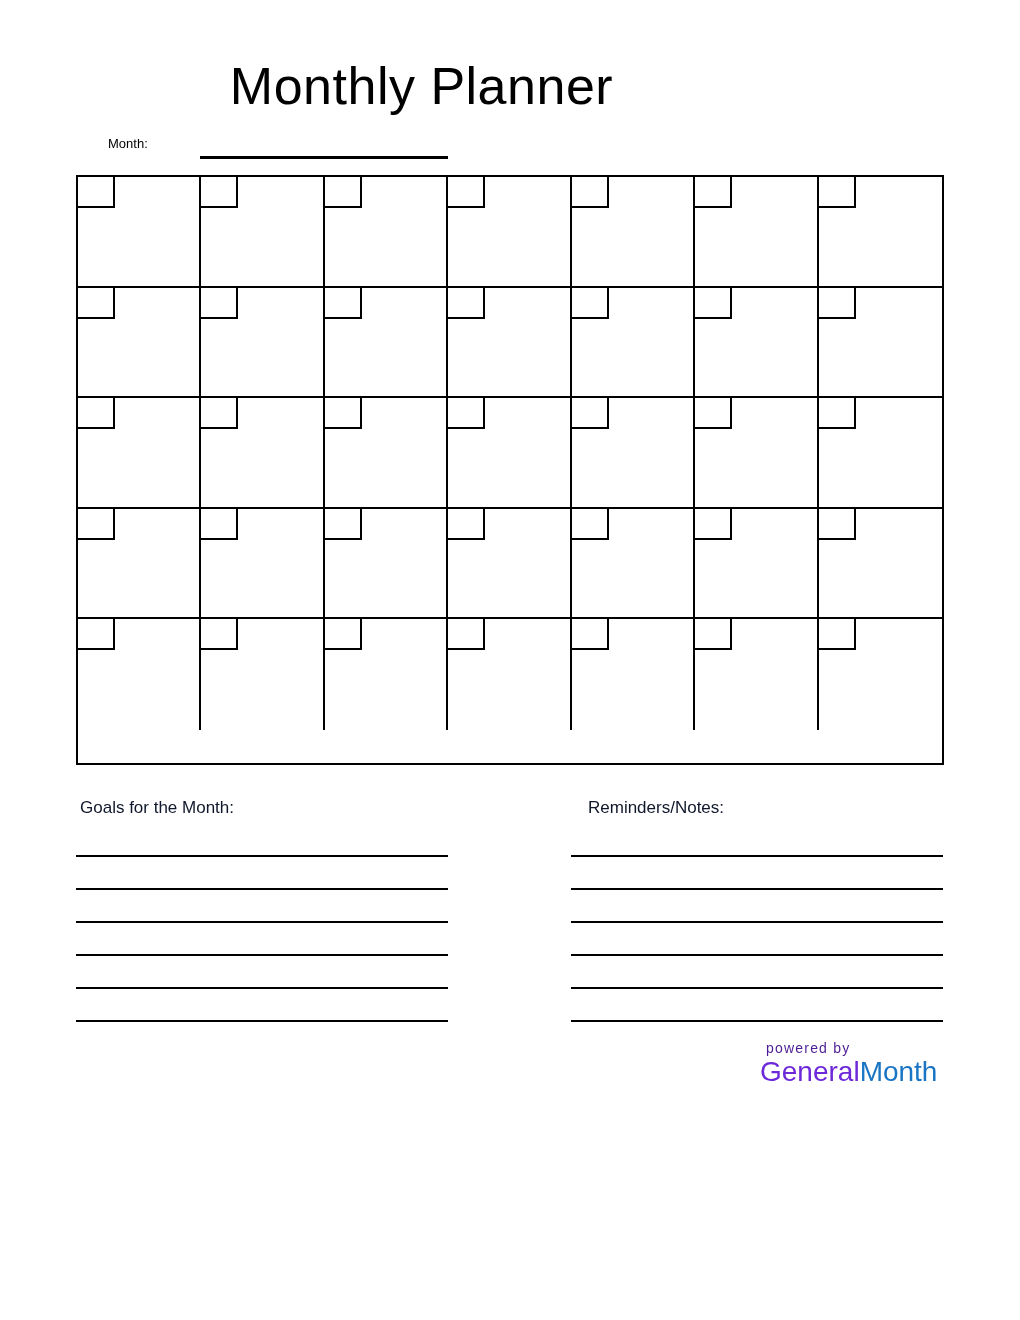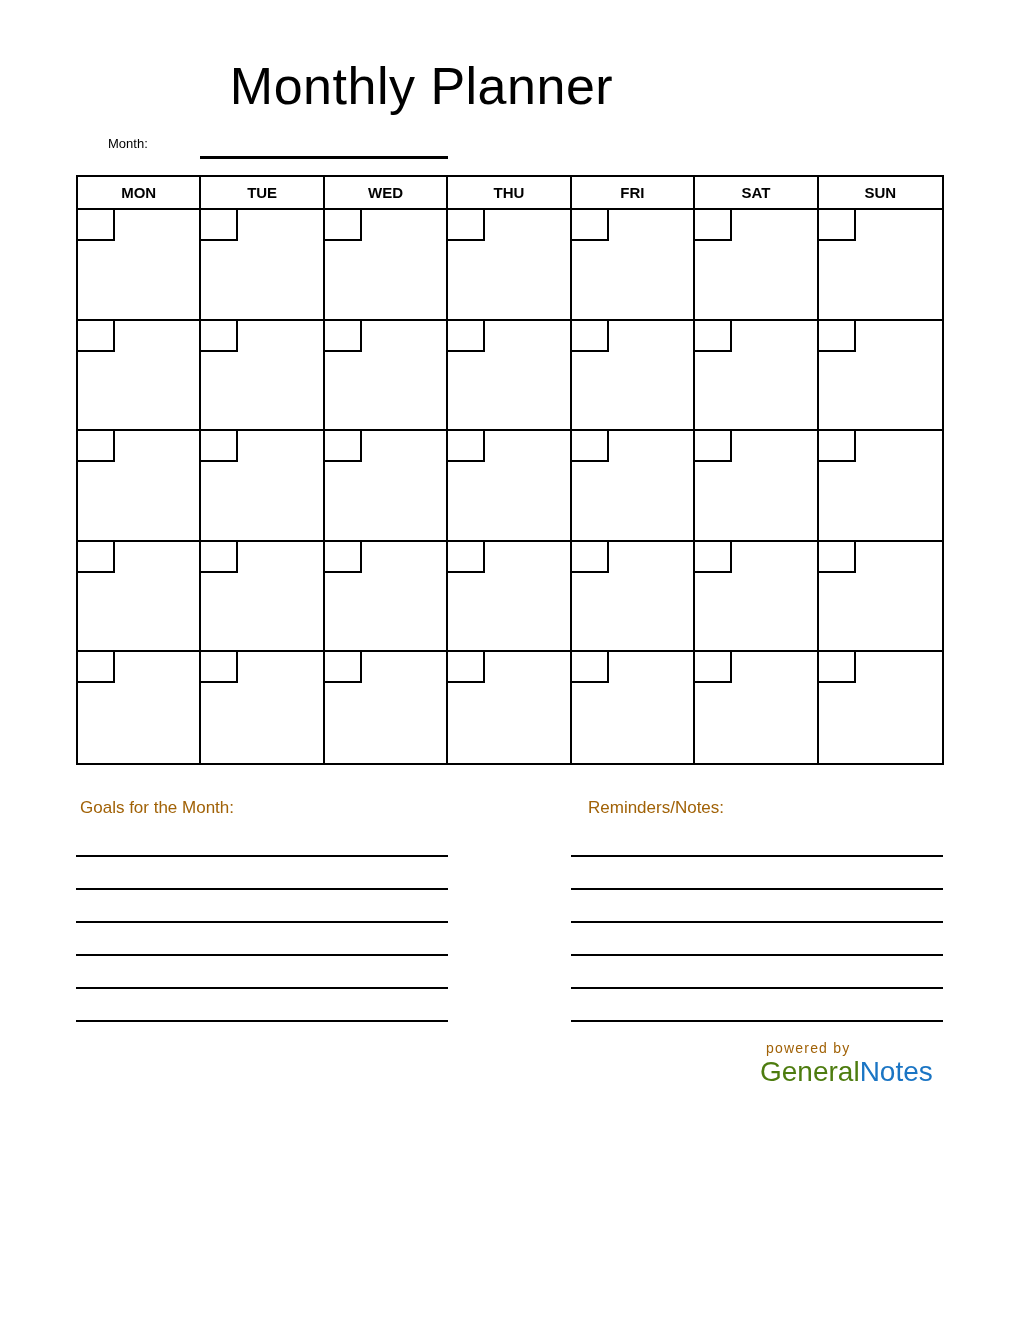--- a/index.html
+++ b/index.html
@@ -17,48 +17,39 @@
   .cal-header .dow { display: flex; align-items: center; justify-content: center;
                      font-size: 15px; font-weight: bold; border-right: 2px solid #000; }
   .cal-header .dow:last-child { border-right: none; }
   .cal-body { display: grid; grid-template-columns: repeat(7, 1fr);
               grid-template-rows: repeat(5, 1fr); height: 553px; }
   .cell { position: relative; border-right: 2px solid #000; border-bottom: 2px solid #000; }
   .cell.last-col { border-right: none; }
   .cell.last-row { border-bottom: none; }
   .datebox { position: absolute; left: 0; top: 0; width: 35px; height: 29px;
              border-right: 2px solid #000; border-bottom: 2px solid #000; }
-  .section-label { position: absolute; top: 798px; font-size: 17px; color: #a16207; }
+  .section-label { position: absolute; top: 798px; font-size: 17px; color: #0f172a; }
   .lines { position: absolute; top: 855px; width: 372px; }
   .lines .line { position: absolute; left: 0; width: 372px; height: 0; border-top: 2.5px solid #000; }
   .logo { position: absolute; left: 760px; top: 1040px; width: 170px; }
-  .logo .powered { position: absolute; left: 6px; top: 0; font-size: 14px; color: #a16207;
+  .logo .powered { position: absolute; left: 6px; top: 0; font-size: 14px; color: #4c1d95;
                    letter-spacing: 1.2px; }
   .logo .brand { position: absolute; left: 0; top: 16px; font-size: 28px; white-space: nowrap; }
-  .logo .brand .g { color: #4d7c0f; }
+  .logo .brand .g { color: #6d28d9; }
   .logo .brand .b { color: #1a75c4; }
 </style>
 </head>
 <body>
 
 <div class="title">Monthly Planner</div>
 
 <div class="month-label">Month:</div>
 <div class="month-line"></div>
 
 <div class="calendar">
-  <div class="cal-header">
-    <div class="dow">MON</div>
-    <div class="dow">TUE</div>
-    <div class="dow">WED</div>
-    <div class="dow">THU</div>
-    <div class="dow">FRI</div>
-    <div class="dow">SAT</div>
-    <div class="dow">SUN</div>
-  </div>
   <div class="cal-body" id="cal-body">
       <div class="cell">
         <div class="datebox"></div>
       </div>
       <div class="cell">
         <div class="datebox"></div>
       </div>
       <div class="cell">
         <div class="datebox"></div>
       </div>
@@ -176,14 +167,14 @@
     <div class="line" style="top: 0px;"></div>
     <div class="line" style="top: 33px;"></div>
     <div class="line" style="top: 66px;"></div>
     <div class="line" style="top: 99px;"></div>
     <div class="line" style="top: 132px;"></div>
     <div class="line" style="top: 165px;"></div>
   </div>
 
 <div class="logo">
   <span class="powered">powered by</span>
-  <span class="brand"><span class="g">General</span><span class="b">Notes</span></span>
+  <span class="brand"><span class="g">General</span><span class="b">Month</span></span>
 </div>
 
 </body></html>

